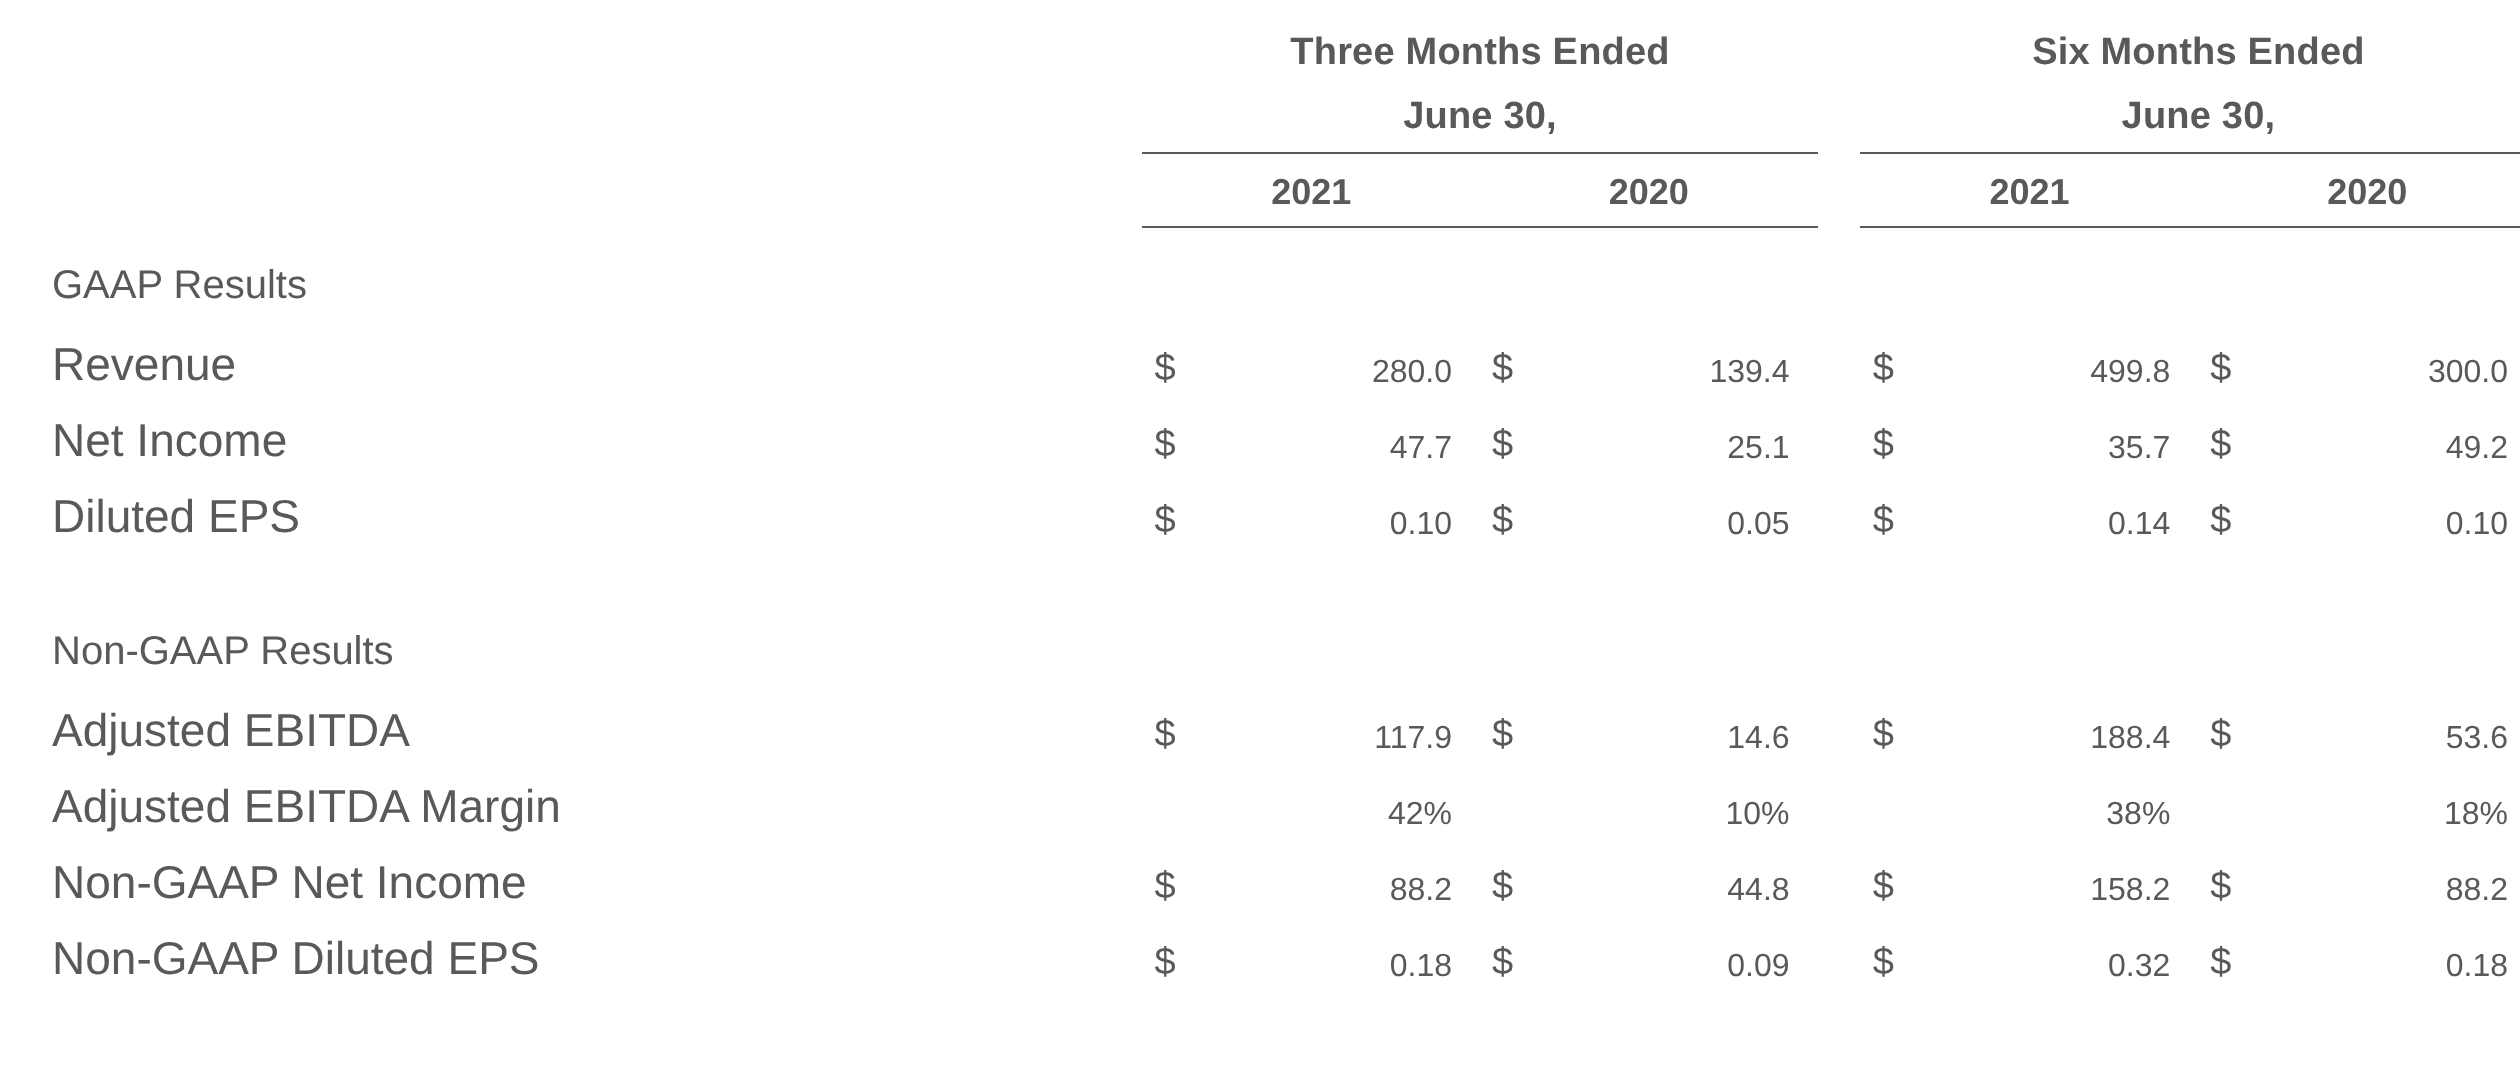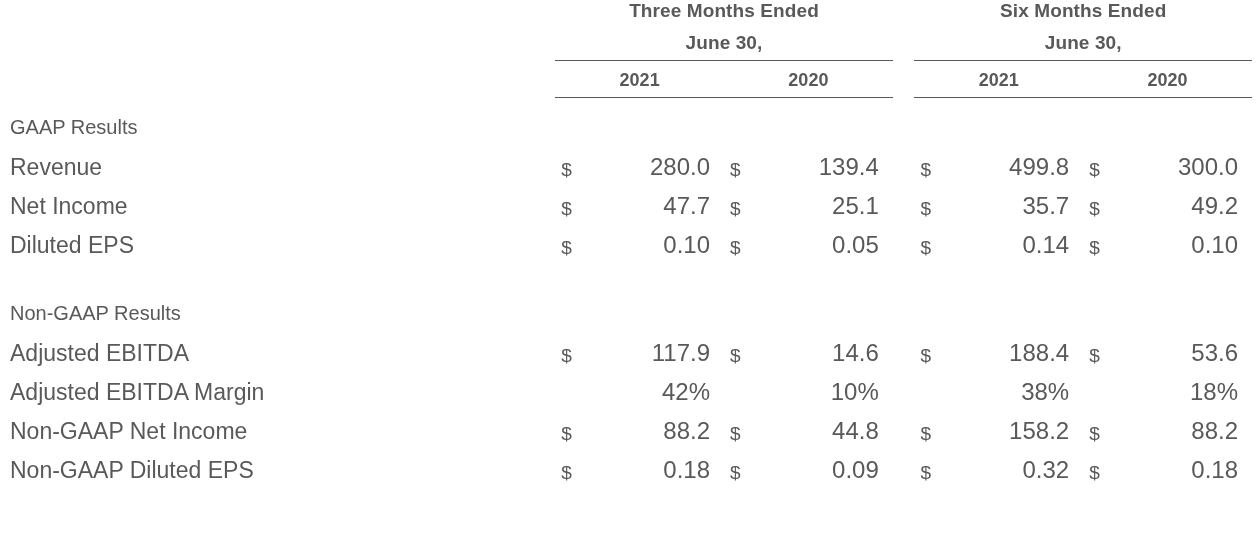--- a/index.html
+++ b/index.html
@@ -12,21 +12,21 @@
     height: 545px;
     font-family: "Liberation Sans", sans-serif;
     color: #58595b;
     overflow: hidden;
   }
   .sheet {
     position: relative;
     width: 1000px;
     height: 545px;
     box-sizing: border-box;
-    padding: 0;
+    padding: 16px;
   }
   table.fin {
     border-collapse: collapse;
     width: 1242px;
     margin-left: 10px;
     table-layout: fixed;
   }
   
   col.c-label  { width: 504px; }
   col.c-cur    { width: 38px; }
@@ -85,21 +85,21 @@
   }
   .cur {
     font-size: 19px;
     color: #58595b;
     text-align: left;
     padding-left: 6px;
     padding-top: 8px;
     padding-bottom: 3px;
   }
   .val {
-    font-size: 24px;
+    font-size: 16px;
     color: #58595b;
     text-align: right;
     padding-right: 14px;
     padding-top: 8px;
     padding-bottom: 3px;
     white-space: nowrap;
   }
   .spacer-row td {
     height: 22px;
     font-size: 0;

